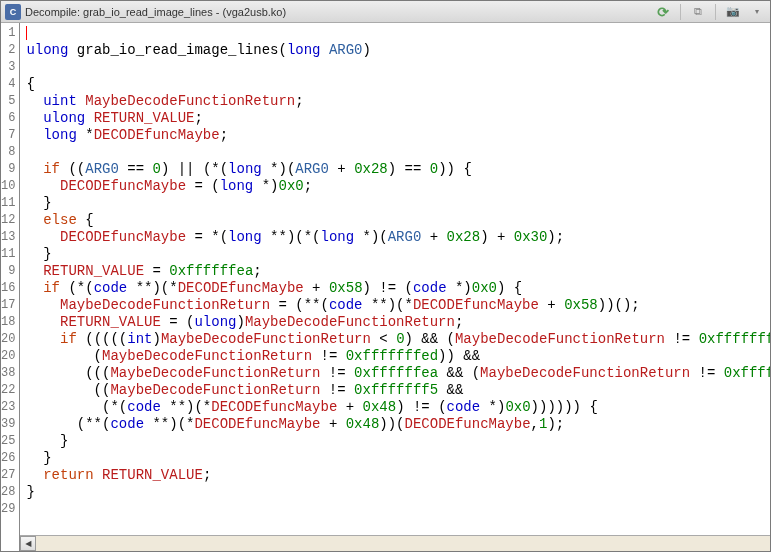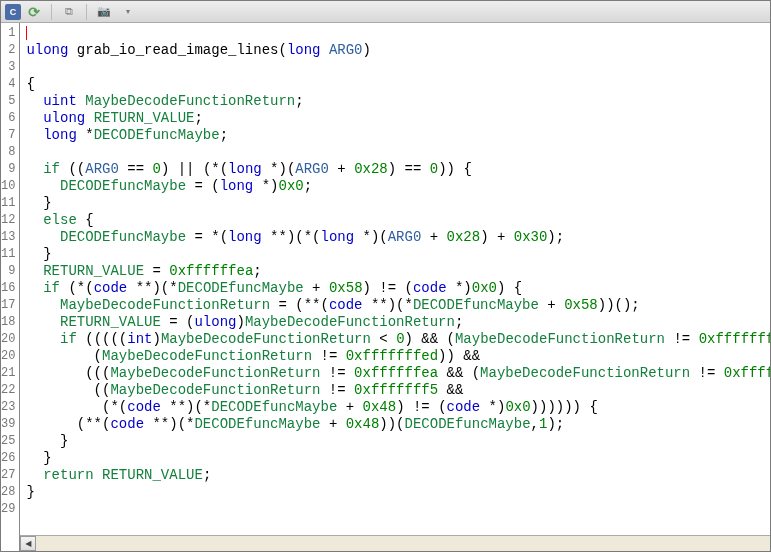--- a/index.html
+++ b/index.html
@@ -17,36 +17,39 @@
 .code { flex: 1; background: #fff; padding: 2px 0 0 6px; font-family: Liberation Mono, monospace; font-size: 14px; line-height: 17px; white-space: pre; overflow: auto; color: #000; position: relative; }
 .scrollbar-v { width: 16px; background: #ece9d8; border-left: 1px solid #aaa; display: flex; flex-direction: column; }
 .sb-btn { height: 16px; background: linear-gradient(#f5f5f5,#ddd); border: 1px solid #999; display: flex; align-items: center; justify-content: center; font-size: 8px; color: #444; }
 .sb-track { flex: 1; background: #efe9da; }
 .scrollbar-h { height: 16px; background: #ece9d8; border-top: 1px solid #aaa; display: flex; }
 .sb-btn-h { width: 16px; background: linear-gradient(#f5f5f5,#ddd); border: 1px solid #999; display: flex; align-items: center; justify-content: center; font-size: 8px; color: #444; }
 .sb-track-h { flex: 1; background: #efe9da; }
 .sb-corner { width: 16px; height: 16px; background: #ece9d8; }
 .cursor { display: inline-block; width: 1px; height: 14px; background: red; vertical-align: middle; }
 
-.kw { color: #15803d; }
+.kw { color: #c2410c; }
 .ty { color: #0000c8; }
 .lit { color: #008000; }
 .fn { color: #000; }
-.var { color: #15803d; }
+.var { color: #b91c1c; }
 .param { color: #3060a0; }
 .bottom-row { display: flex; }
 .code-col { flex: 1; display: flex; flex-direction: column; }
 .code-row { flex: 1; display: flex; overflow: hidden; }
 </style>
 </head>
 <body>
 
 <div class="window">
   <div class="titlebar">
     <span class="titlebar-icon">C</span>
+    <span class="titlebar-text">
+      <span>Decompile: </span><span>grab_io_read_image_lines</span><span> -  (vga2usb.ko)</span>
+    </span>
     <div class="titlebar-actions">
       <span class="tb-btn" style="color:#2a8a2a;font-size:14px;font-weight:bold">⟳</span>
       <span class="sep"></span>
       <span class="tb-btn" style="color:#666">⧉</span>
       <span class="sep"></span>
       <span class="tb-btn">📷</span>
       <span class="tb-btn" style="font-size:8px;color:#555">▾</span>
     </div>
   </div>
 
@@ -65,21 +68,21 @@
         <div>11</div>
         <div>12</div>
         <div>13</div>
         <div>11</div>
         <div>9</div>
         <div>16</div>
         <div>17</div>
         <div>18</div>
         <div>20</div>
         <div>20</div>
-        <div>21</div>
+        <div>38</div>
         <div>22</div>
         <div>23</div>
         <div>39</div>
         <div>25</div>
         <div>26</div>
         <div>27</div>
         <div>28</div>
         <div>29</div>
       </div>
     <div class="code-col">

